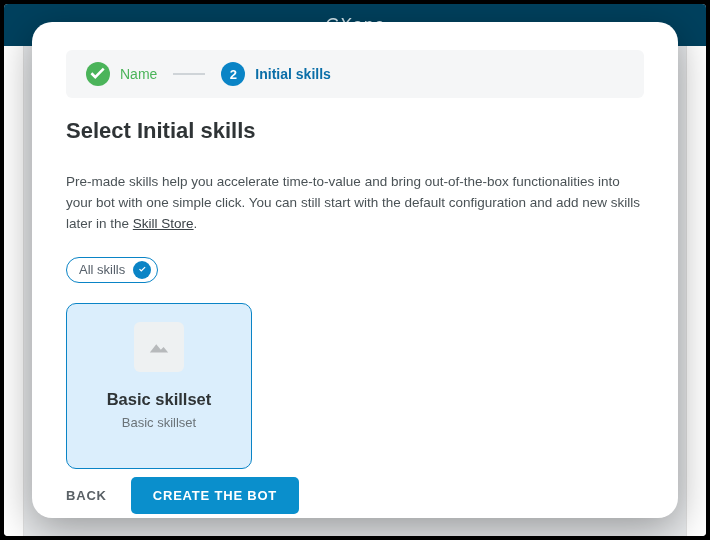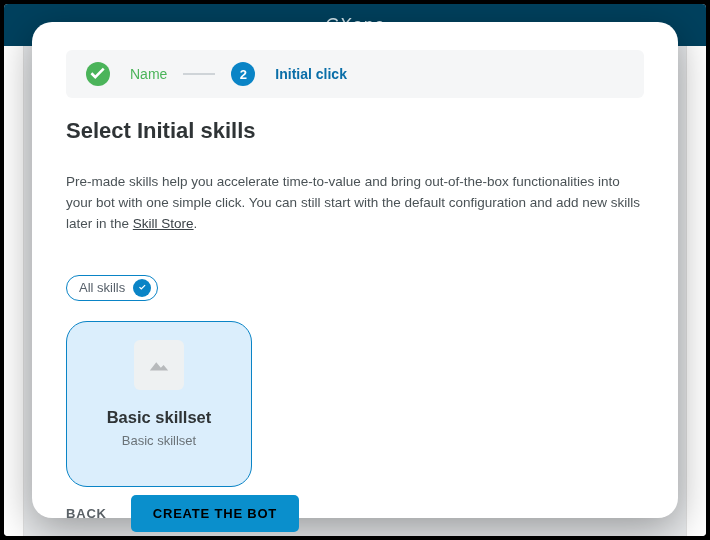--- a/index.html
+++ b/index.html
@@ -36,21 +36,21 @@
     padding: 28px 34px 22px 34px;
     display: flex; flex-direction: column;
   }
 
   .stepper {
     background: #f5f6f7;
     border-radius: 6px;
     padding: 12px 20px;
     display: flex; align-items: center; gap: 16px;
   }
-  .step { display: flex; align-items: center; gap: 20px; text-align: center; }
+  .step { display: flex; align-items: center; gap: 10px; text-align: center; }
   .step-badge {
     width: 24px; height: 24px; border-radius: 50%;
     display: flex; align-items: center; justify-content: center;
     color: #fff; font-size: 13px; font-weight: 700;
   }
   .badge-done { background: #4bb45a; }
   .badge-active { background: #0a84c6; }
   .step-label-done { color: #4bb45a; font-size: 14px; font-weight: 500; }
   .step-label-active { color: #0a6ea8; font-size: 14px; font-weight: 600; }
   .connector { width: 32px; height: 2px; background: #cfd4d8; }
@@ -59,39 +59,39 @@
     margin-top: 20px;
     font-size: 22px; font-weight: 700; color: #2f3436;
   }
   .subtext {
     margin-top: 28px;
     font-size: 13.5px; line-height: 1.55; color: #4a5256;
     max-width: 600px;
   }
   .subtext .link { color: #3a4146; text-decoration: underline; }
 
-  .chips { margin-top: 40px; display: flex; gap: 8px; align-items: flex-end; }
+  .chips { margin-top: 22px; display: flex; gap: 8px; align-items: flex-end; }
   .chip {
     display: inline-flex; align-items: center; gap: 8px;
     border: 1.5px solid #0a84c6; border-radius: 999px;
     padding: 3px 6px 3px 12px;
     font-size: 13px; color: #57606a;
     cursor: pointer; user-select: none;
     background: #fff;
   }
   .chip .dot {
     width: 18px; height: 18px; border-radius: 50%;
     background: #0a84c6; display: flex; align-items: center; justify-content: center;
   }
   .chip .dot svg { width: 11px; height: 11px; }
 
   .cards { margin-top: 20px; display: flex; gap: 16px; flex: 1; }
   .card {
     width: 186px; height: 166px;
-    border: 1.5px solid #0a84c6; border-radius: 21px;
+    border: 1.5px solid #0a84c6; border-radius: 10px;
     background: #dbeefc;
     display: flex; flex-direction: column; align-items: center;
     padding-top: 18px;
     cursor: pointer;
   }
   .thumb {
     width: 50px; height: 50px; border-radius: 6px;
     background: #eef1f2;
     display: flex; align-items: center; justify-content: center;
   }
@@ -103,21 +103,21 @@
     display: flex; align-items: center; gap: 24px;
     padding-top: 8px;
   }
   .btn-text {
     background: none; border: none; cursor: pointer;
     font-size: 13px; font-weight: 700; letter-spacing: 0.8px;
     color: #5a6166;
   }
   .btn-primary {
     background: #0a8fcc; border: none; cursor: pointer;
-    color: #000000; font-size: 13px; font-weight: 700; letter-spacing: 0.8px;
+    color: #ffffff; font-size: 13px; font-weight: 700; letter-spacing: 0.8px;
     padding: 11px 22px; border-radius: 5px;
   }
 </style>
 </head>
 <body>
 
 <div class="backdrop">
   <div class="topbar">
     <span>CXone</span>
   </div>
@@ -131,21 +131,21 @@
         <span class="step-badge badge-done">
           <svg viewBox="0 0 16 16">
               <path d="M6.2 11.3 3 8.1l1.2-1.2 2 2 5-5L12.4 5z" fill="#fff"></path>
             </svg>
         </span>
         <span class="step-label-done">Name</span>
       </div>
       <span class="connector"></span>
       <div class="step">
         <span class="step-badge badge-active">2</span>
-        <span class="step-label-active">Initial click</span>
+        <span class="step-label-active">Initial skills</span>
       </div>
     </div>
 
     <h1 class="heading">Select Initial skills</h1>
 
     <p class="subtext">
       <span>Pre-made skills help you accelerate time-to-value and bring out-of-the-box functionalities into your bot with one simple click. You can still start with the default configuration and add new skills later in the </span><a href="#" class="link">Skill Store</a><span>.</span>
     </p>
 
     <div class="chips">

